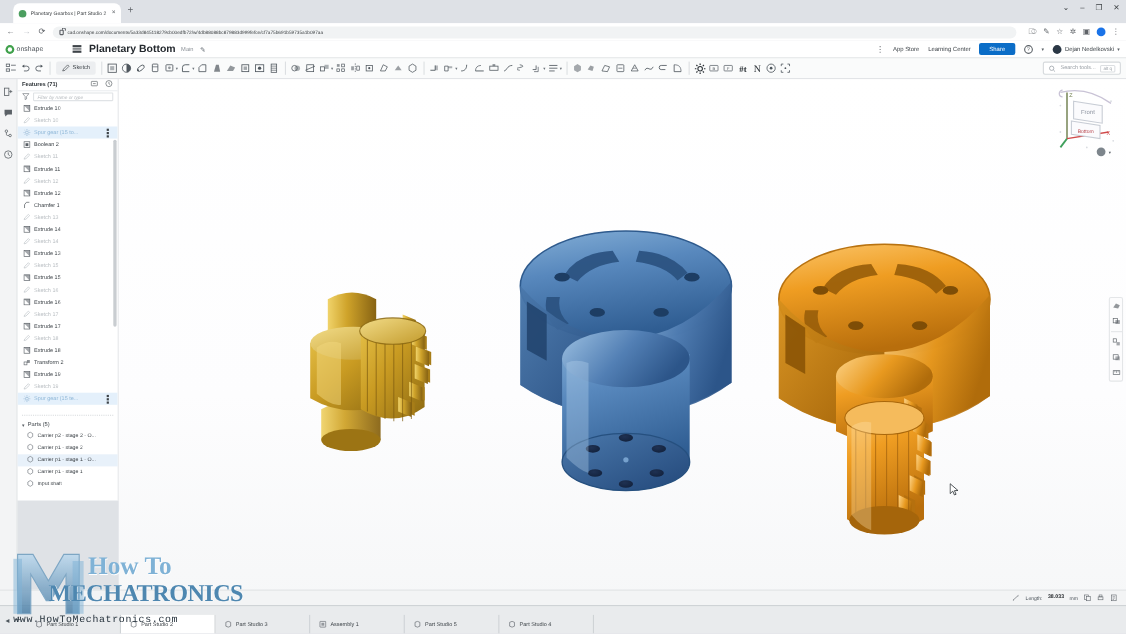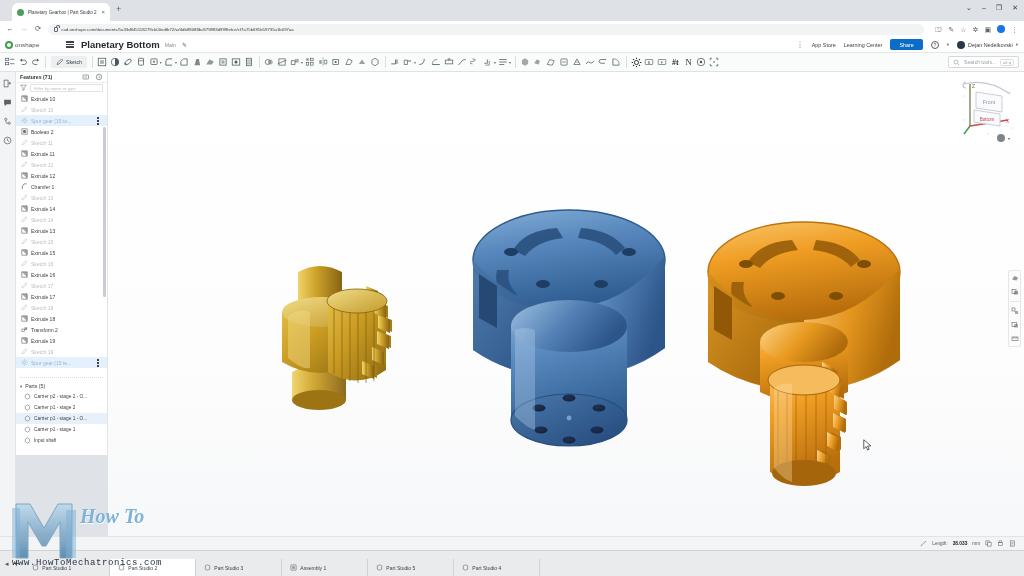--- a/index.html
+++ b/index.html
@@ -130,21 +130,21 @@
   .tabbar { position:absolute; bottom:0; left:0; width:1024px; height:26px; background:#e9ebed; border-top:1px solid #cfd3d6; display:flex; align-items:flex-end; }
   .tb-left { display:flex; align-items:center; gap:5px; padding:0 5px 7px 5px; }
   .tb-left .ic { color:#4e565d; display:flex; }
   .stab { height:17px; min-width:86px; display:flex; align-items:center; gap:3px; padding:0 8px; border-right:1px solid #cfd3d6; font-size:5px; color:#3d4348; }
   .stab.active { background:#fff; }
   .stab .si { color:#5b6167; display:flex; }
 
   
   .watermark { position:absolute; left:12px; bottom:10px; width:200px; height:70px; pointer-events:none; }
   .wm-url { position:absolute; left:12px; bottom:8px; font-family:"Liberation Mono", monospace; font-size:9px; letter-spacing:.6px; color:#26323c; }
-  .wm-how { position:absolute; left:80px; bottom:48px; font-family:"Liberation Serif", serif; font-weight:bold; font-style:italic; font-size:20px; color:#7fb2d6; text-shadow:0.5px 0.5px 0 #fff; }
+  .wm-how { position:absolute; left:80px; bottom:48px; font-family:"Liberation Serif", serif; font-weight:bold; font-size:23px; color:#7fb2d6; text-shadow:0.5px 0.5px 0 #fff; }
   .wm-mech { position:absolute; left:44px; bottom:24px; font-family:"Liberation Serif", serif; font-weight:bold; font-size:22px; letter-spacing:-.5px; color:#4e87b0; text-shadow:0.5px 0.5px 0 #fff; }
 </style>
 </head>
 <body>
 
 <div id="app">
 
   <div class="browser-chrome">
     <div class="tabstrip">
       <div class="btab">
@@ -1222,15 +1222,16 @@
         </linearGradient>
       </defs>
       <path d="M4 62 L4 8 L18 8 L32 32 L46 8 L60 8 L60 62 L48 62 L48 26 L34 50 L30 50 L16 26 L16 62 Z" fill="url(#wmGrad)" opacity=".85" stroke="#6d9cbe" stroke-width="1"></path>
       <g opacity=".5" fill="#7fb2d6">
         <rect x="0" y="12" width="8" height="50"></rect>
         <rect x="54" y="14" width="10" height="48"></rect>
       </g>
     </svg>
   </div>
   <div class="wm-how">How To</div>
+  <div class="wm-mech">MECHATRONICS</div>
   <div class="wm-url">www.HowToMechatronics.com</div>
 
 </div>
 
 </body></html>

